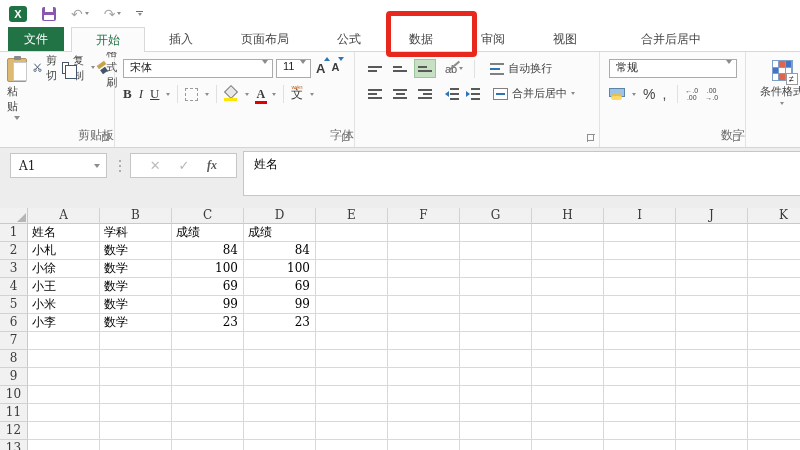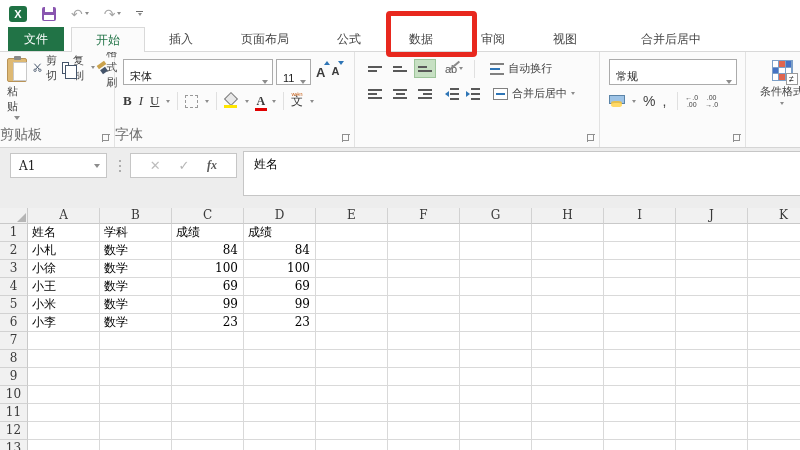--- a/index.html
+++ b/index.html
@@ -27,21 +27,21 @@
   .tab.file { background:#217346; color:#fff; width:56px; text-align:center; padding:0; margin-left:8px; }
   .tab.selected { background:#fbfbfb; color:#217346; border:1px solid #d9d9d9; border-bottom:none;
     margin-bottom:-1px; line-height:24px; margin-left:7px; z-index:2; }
   .tab.baidu { margin-left:16px; }
   .view-highlight { position:absolute; left:386px; top:11px; width:91px; height:46px;
     border:5px solid #e8281e; border-radius:4px; z-index:50; pointer-events:none; }
 
   
   .ribbon { height:96px; background:#fbfbfb; border-bottom:1px solid #d5d5d5; display:flex; position:relative; }
   .group { position:relative; border-right:1px solid #e2e2e2; height:100%; flex-shrink:0; }
-  .group-label { position:absolute; bottom:3px; left:0; right:0; text-align:left; font-size:14px; color:#6b6b6b; }
+  .group-label { position:absolute; bottom:3px; left:0; right:0; text-align:right; font-size:12px; color:#6b6b6b; }
   .launcher { position:absolute; right:4px; bottom:5px; width:8px; height:8px;
     border-left:1px solid #8f8f8f; border-top:1px solid #8f8f8f; }
   .launcher::after { content:""; position:absolute; right:0px; bottom:0px; width:5px; height:5px;
     border-right:1px solid #8f8f8f; border-bottom:1px solid #8f8f8f; transform:translate(-1px,-1px); }
   .rtext { font-size:11px; color:#444; }
 
   
   .g-clip { width:115px; display:flex; padding:6px 0 0 7px; gap:6px; }
   .paste-btn { width:36px; display:flex; flex-direction:column; align-items:center; gap:2px; }
   .clip-ic { width:20px; height:24px; background:#deb974; border:1px solid #b89357; border-radius:2px; position:relative; }
@@ -51,21 +51,21 @@
   .mini-row { display:flex; align-items:center; gap:4px; height:15px; }
   .copy-ic { width:10px; height:12px; border:1px solid #44546a; background:#fff; position:relative; }
   .copy-ic::after { content:""; position:absolute; left:2px; top:2px; width:10px; height:12px; border:1px solid #44546a; background:#fff; }
   .brush-ic { width:12px; height:12px; position:relative; }
   .brush-ic::before { content:""; position:absolute; left:1px; top:1px; width:9px; height:4px; background:#caa24c; transform:rotate(-35deg); }
   .brush-ic::after { content:""; position:absolute; left:5px; top:6px; width:6px; height:5px; background:#44546a; transform:rotate(-35deg); }
 
   
   .g-font { width:240px; padding:7px 0 0 8px; }
   .row { display:flex; align-items:center; }
-  .combo { background:#fff; border:1px solid #ababab; height:26px; display:flex; align-items:flex-end;
+  .combo { background:#fff; border:1px solid #ababab; height:19px; display:flex; align-items:flex-start;
     justify-content:space-between; padding:0 4px 0 6px; font-size:11px; color:#222; }
   .fname { width:150px; }
   .fsize { width:35px; margin-left:3px; }
   .grow { margin-left:5px; display:flex; gap:6px; align-items:flex-start; }
   .bigA { font-size:13px; font-weight:bold; color:#3b3b3b; position:relative; }
   .bigA .up { position:absolute; top:-4px; right:-5px; width:0; height:0;
     border-left:3px solid transparent; border-right:3px solid transparent; border-bottom:4px solid #2e75b6; }
   .bigA .dn { position:absolute; top:-4px; right:-5px; width:0; height:0;
     border-left:3px solid transparent; border-right:3px solid transparent; border-top:4px solid #2e75b6; }
   .fmt-row { margin-top:7px; gap:7px; }
@@ -338,20 +338,21 @@
       <span class="vsep" style="margin-left:4px"></span>
       <span class="dec-ic">
         <span>←.0</span>
           <span>.00</span>
       </span>
       <span class="dec-ic">
         <span>.00</span>
           <span>→.0</span>
       </span>
     </div>
+    <div class="group-label">数字</div>
     <div class="launcher"></div>
   </div>
 
   <div class="group g-cf">
     <div class="cf-btn">
       <span class="cf-grid">
         <i></i>
           <i class="r"></i>
           <i class="bl"></i>
         <i class="bl"></i>

